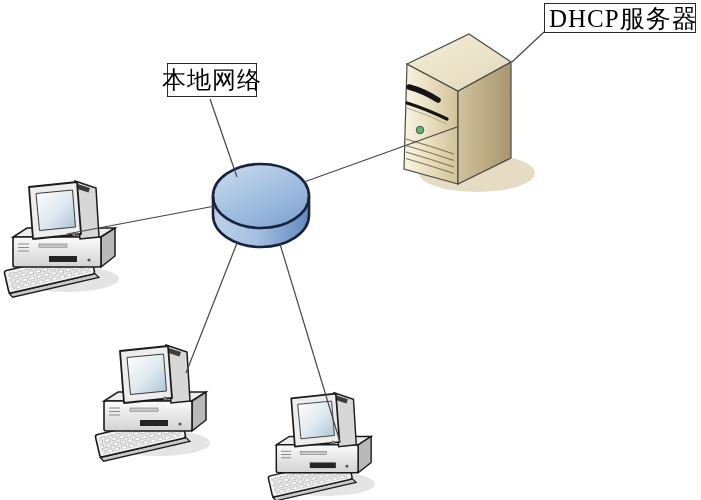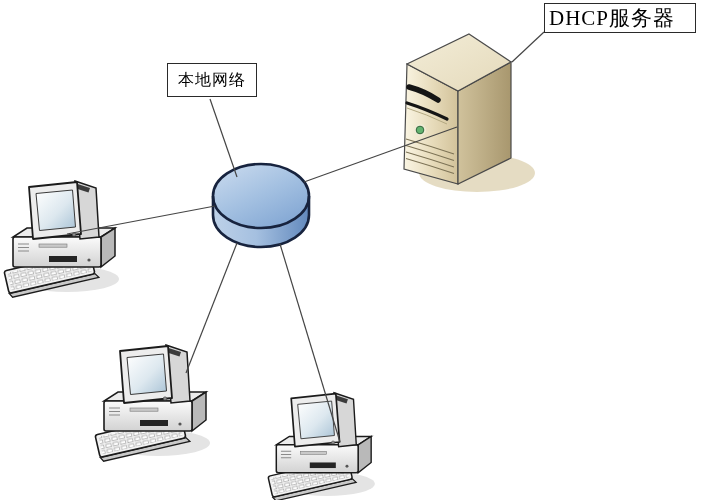--- a/index.html
+++ b/index.html
@@ -16,26 +16,26 @@
     background:#ffffff;
     border:1.5px solid #2a2a2a;
     color:#000;
     display:flex;
     align-items:center;
     box-sizing:border-box;
     white-space:nowrap;
   }
   .callout.dhcp{
     left:544px;top:3px;width:152px;height:30px;
-    font-size:21px;letter-spacing:1px;
+    font-size:25px;letter-spacing:1px;
     padding-left:4px;justify-content:flex-start;
   }
   .callout.localnet{
     left:167px;top:63px;width:90px;height:34px;
-    font-size:16px;letter-spacing:1px;
+    font-size:24px;letter-spacing:1px;
     justify-content:center;
   }
 </style>
 </head>
 <body>
 
 <div class="canvas">
 
 <svg width="701" height="500" viewBox="0 0 701 500">
   <defs>

